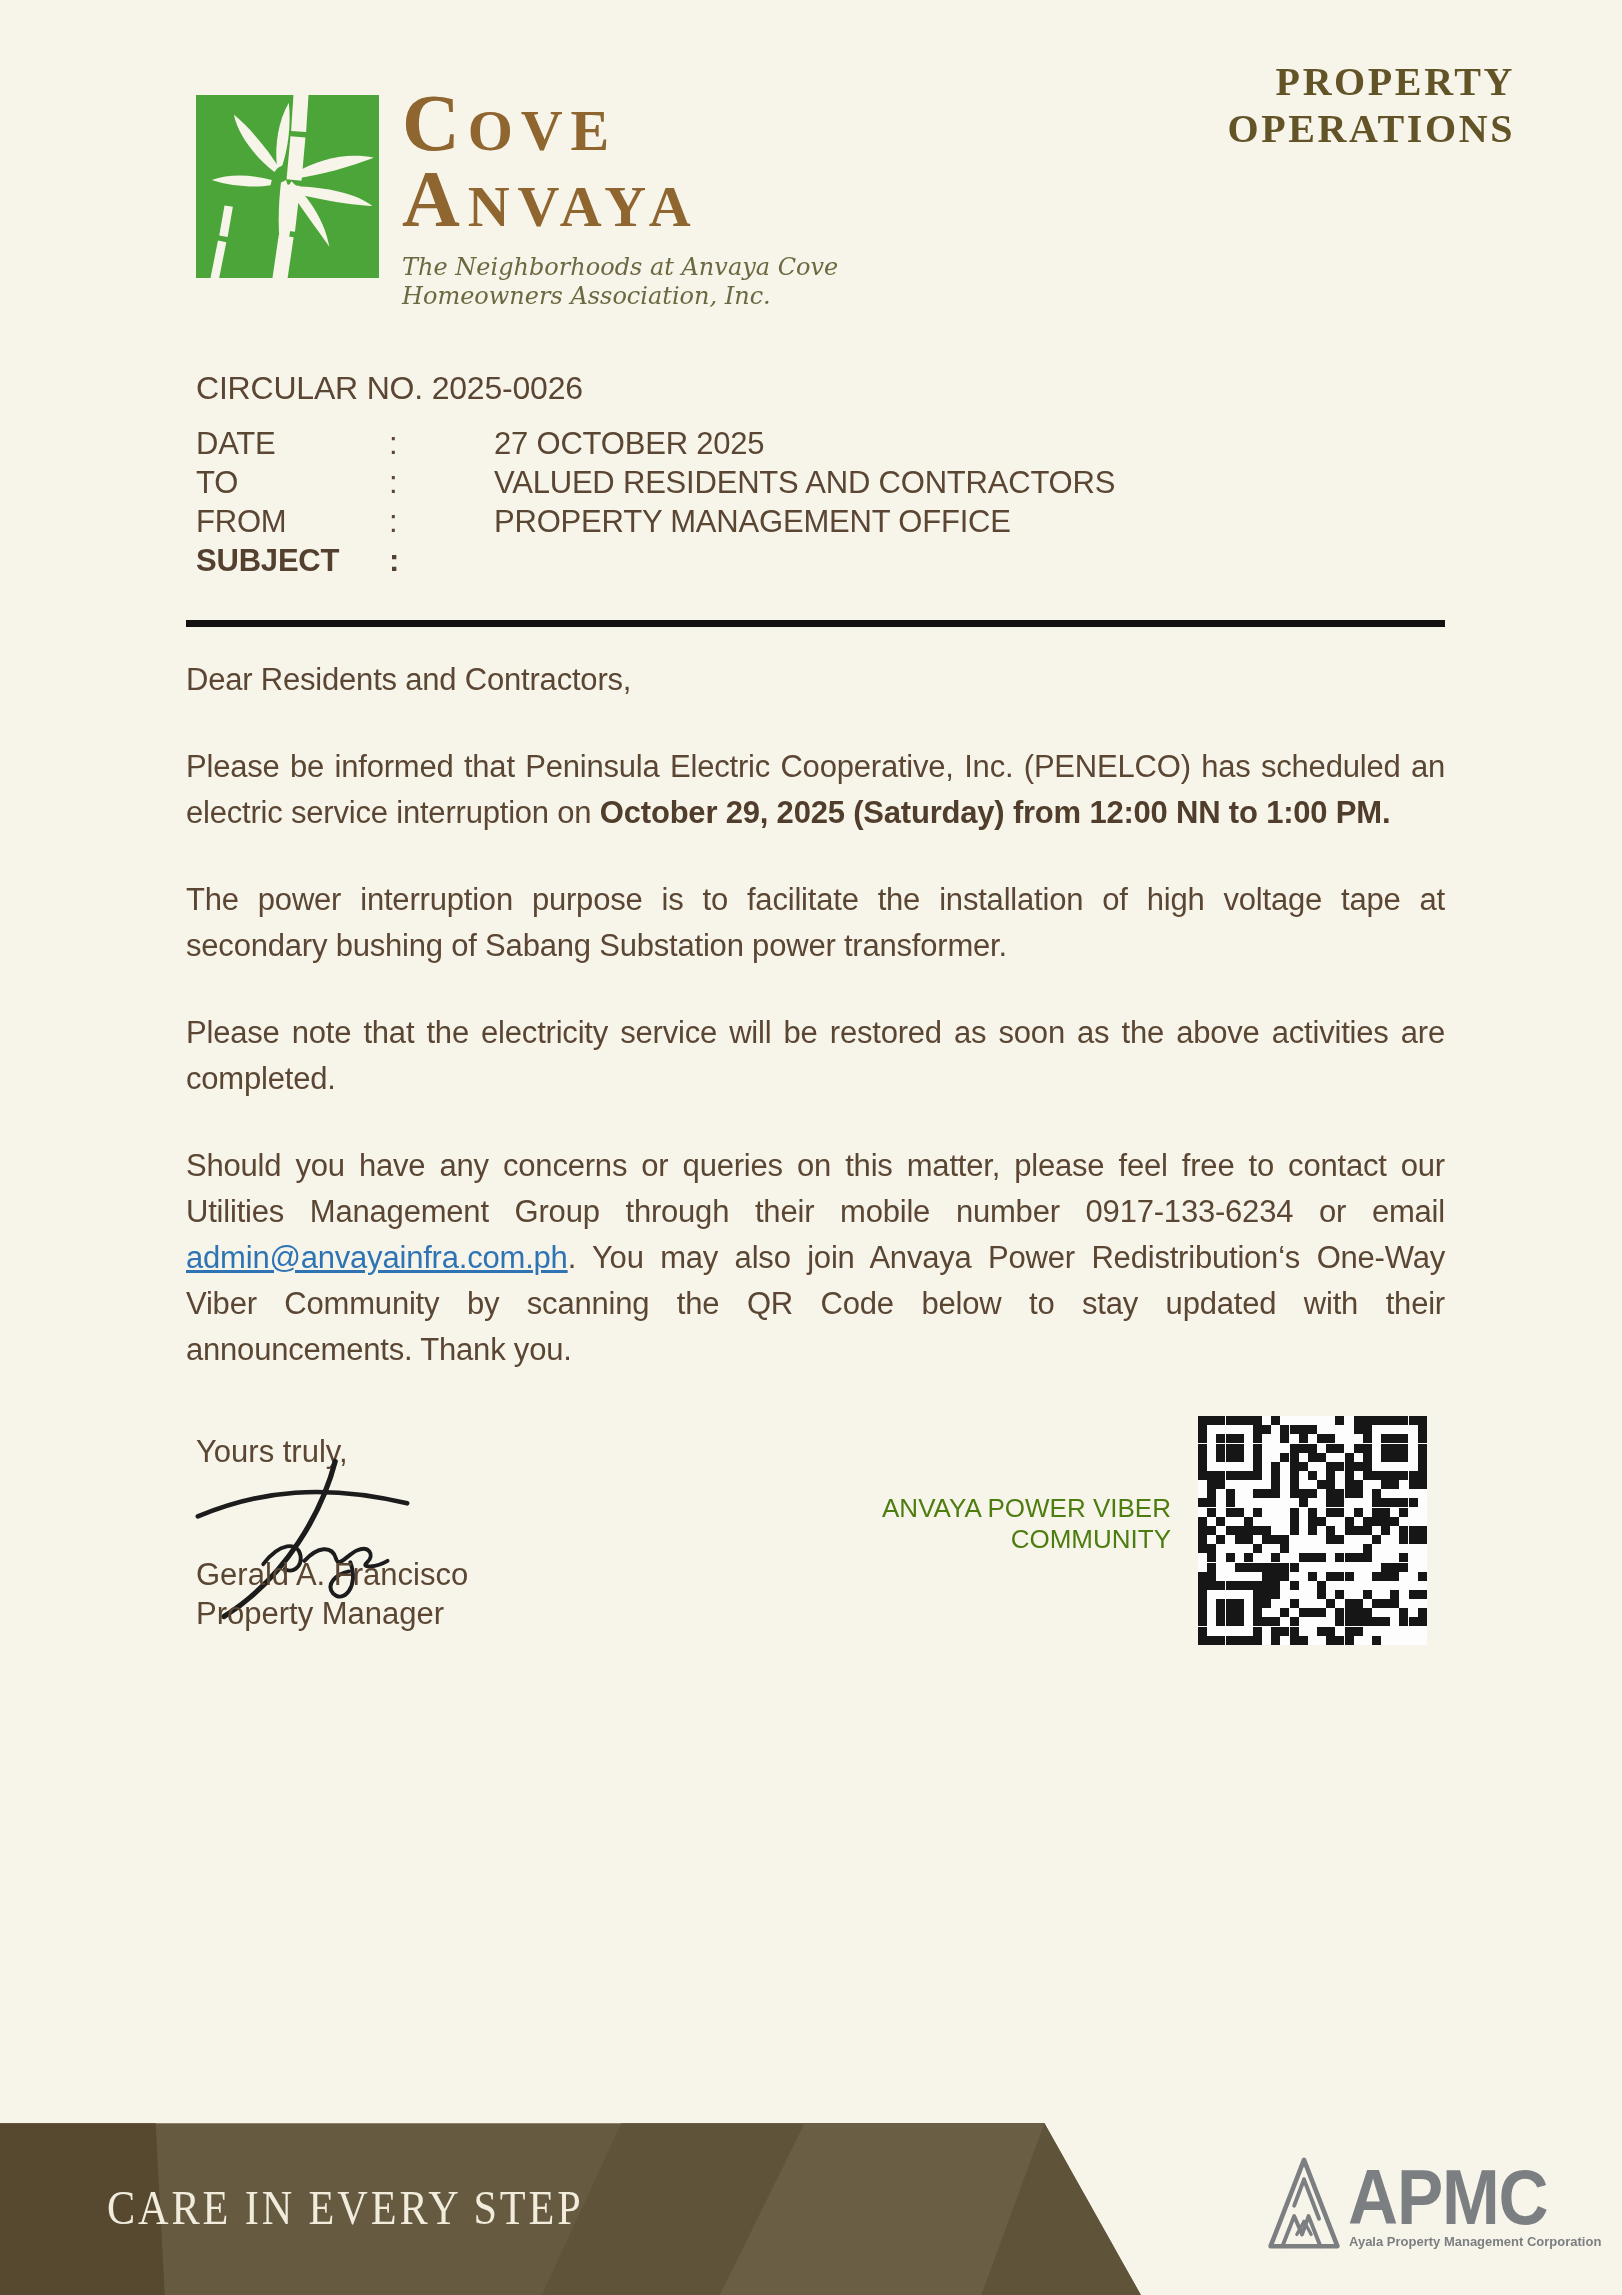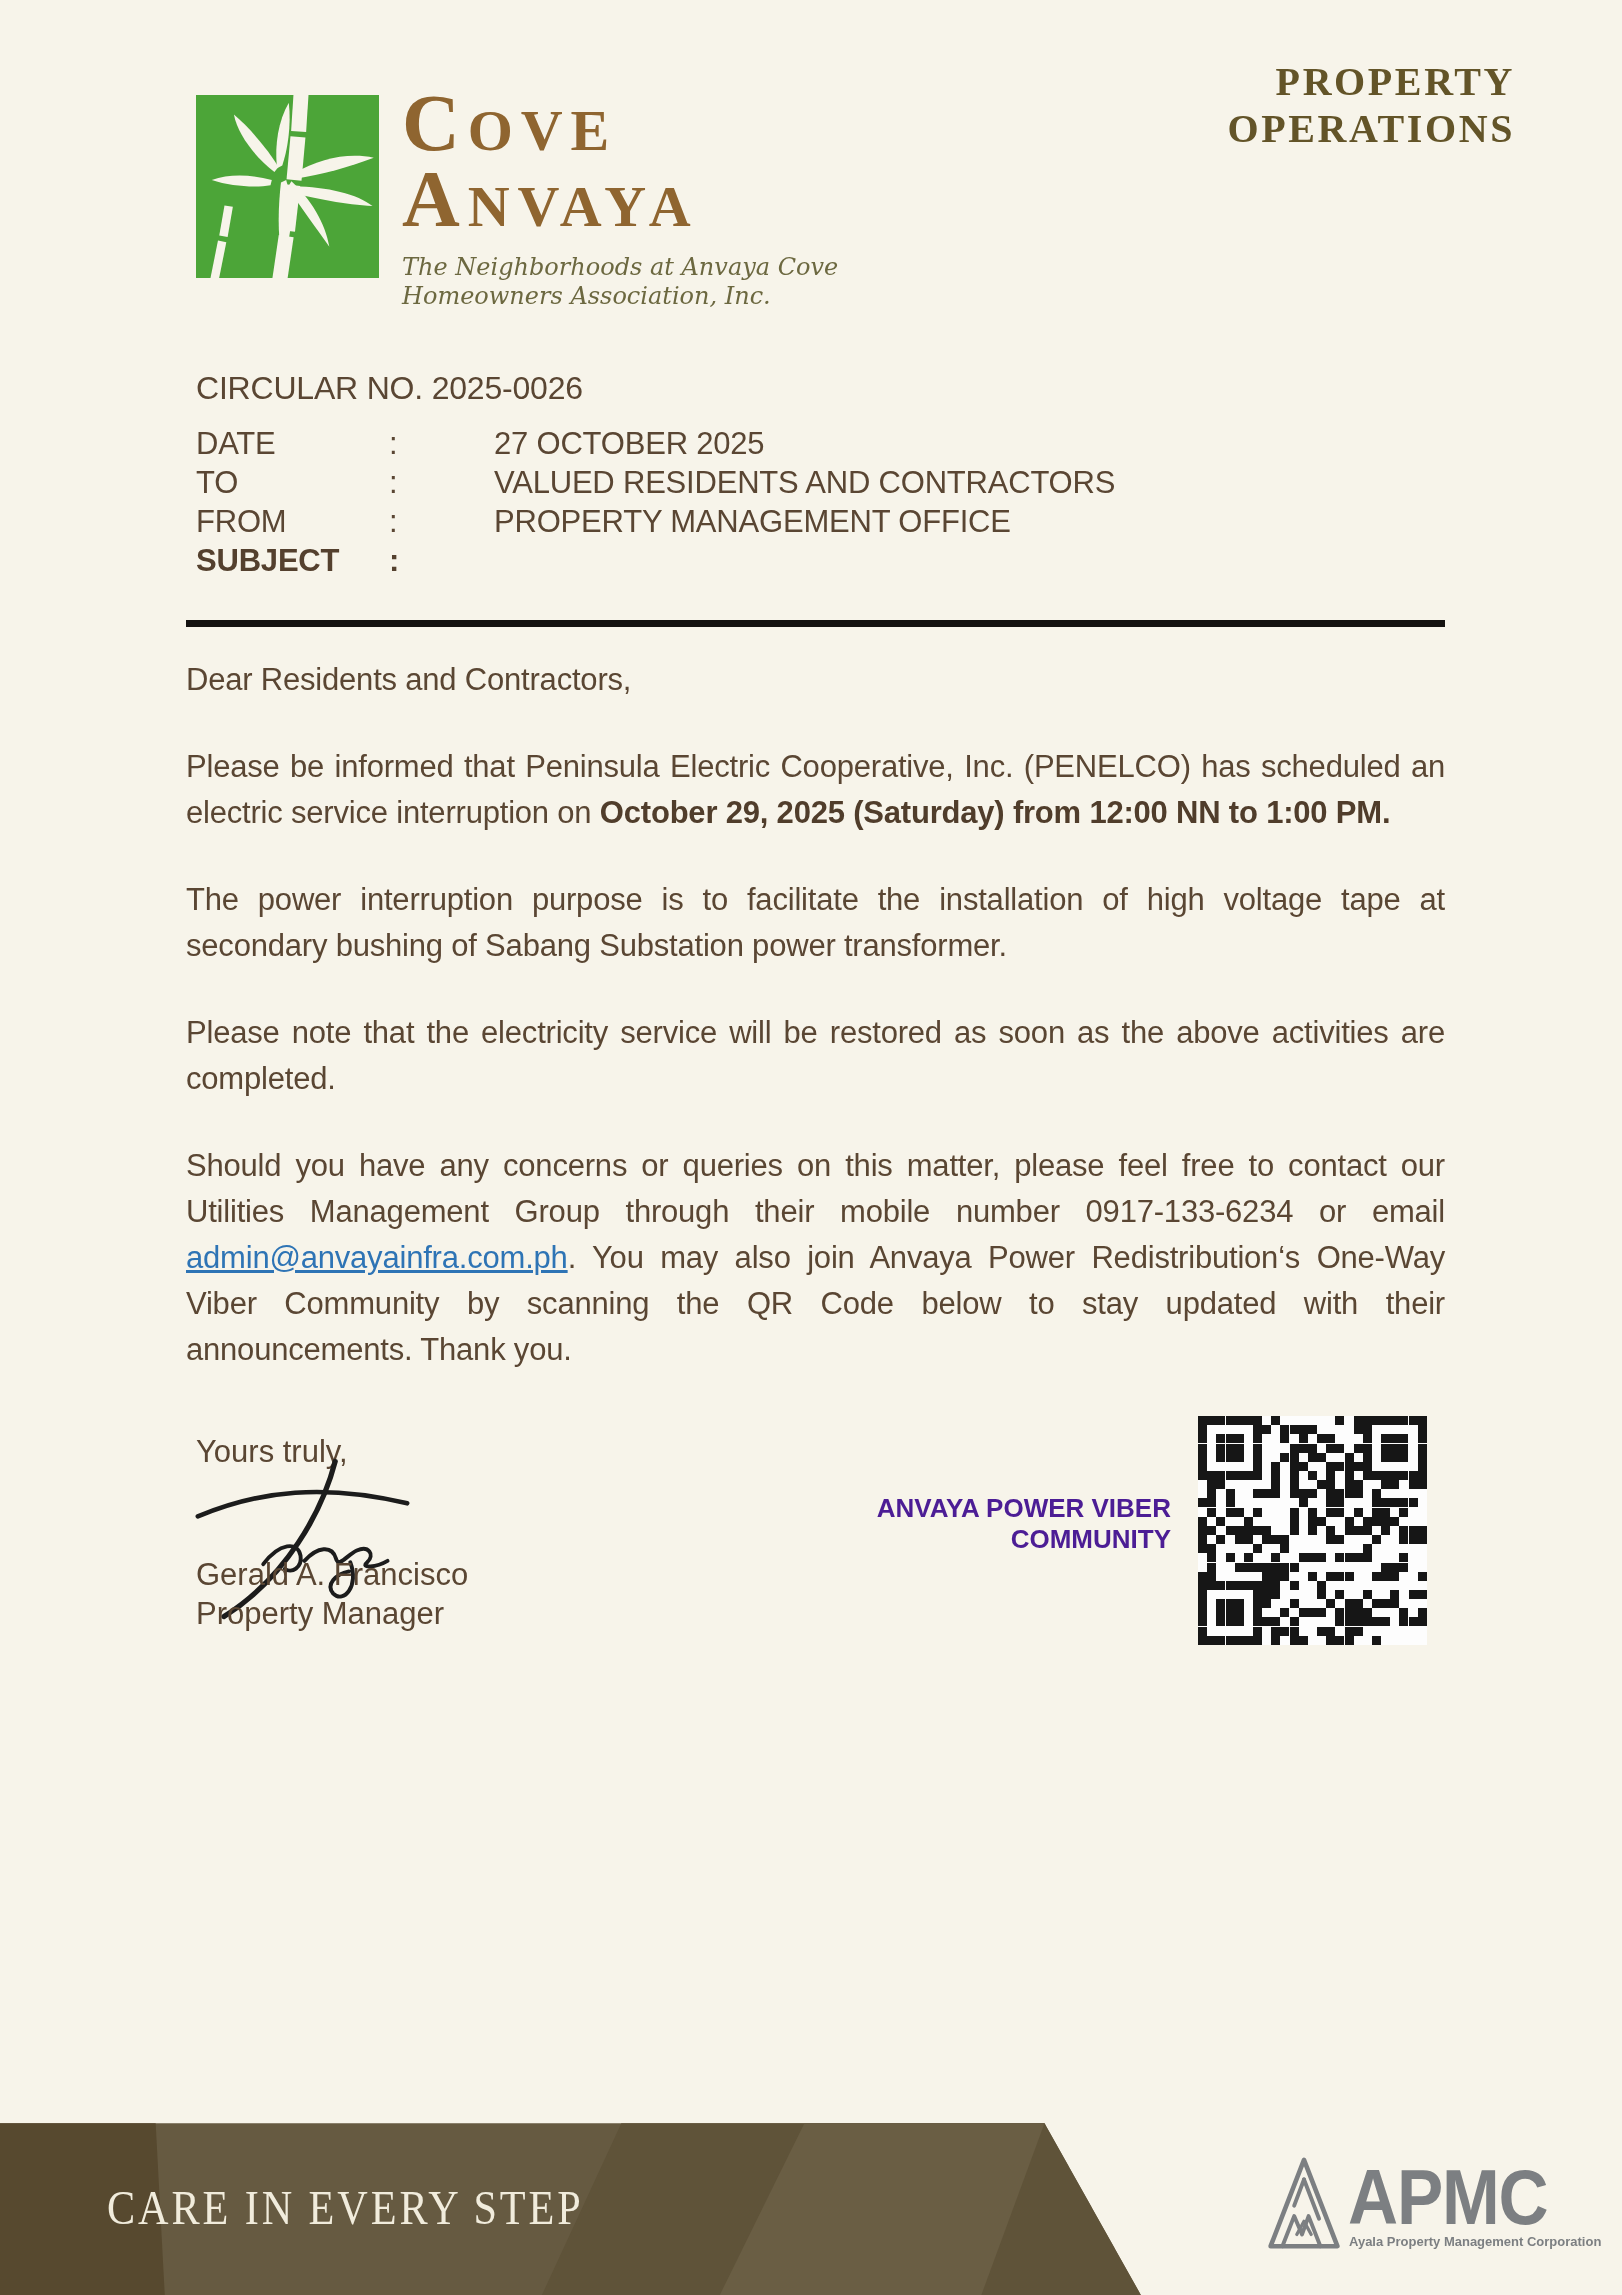--- a/index.html
+++ b/index.html
@@ -39,21 +39,21 @@
   a.email-link{color:#2e74b5;text-decoration:underline;}
 
   
   .closing{left:196px;top:1434px;font-size:31px;}
   .sig-svg{left:188px;top:1456px;width:229px;height:164px;}
   .sig-name{left:196px;top:1557px;font-size:31px;}
   .sig-title{left:196px;top:1596px;font-size:31px;}
 
   
   .qr-label{left:785px;top:1493px;width:386px;text-align:right;
-    font-size:26px;line-height:31px;color:#4c1d95;font-weight:bold;}
+    font-size:26px;line-height:31px;color:#4d7c0f;}
   .qr-box{left:1198px;top:1416px;width:229px;height:229px;background:#fdfdfd;}
   .qr-box i{position:absolute;background:#161616;}
 
   
   .footer-svg{left:0;top:2119px;width:1622px;height:177px;}
   .slogan{left:107px;top:2180px;font-family:"Liberation Serif",serif;color:#f1ecdc;
     font-size:48px;letter-spacing:3.3px;transform:scaleX(0.88);transform-origin:left top;white-space:nowrap;}
   .apmc{left:1268px;top:2154px;width:301px;height:98px;}
   .apmc-tri{position:absolute;left:0;top:2.6px;width:72px;height:92px;}
   .apmc-acronym{position:absolute;left:80px;top:5.2px;font-size:77px;font-weight:700;

